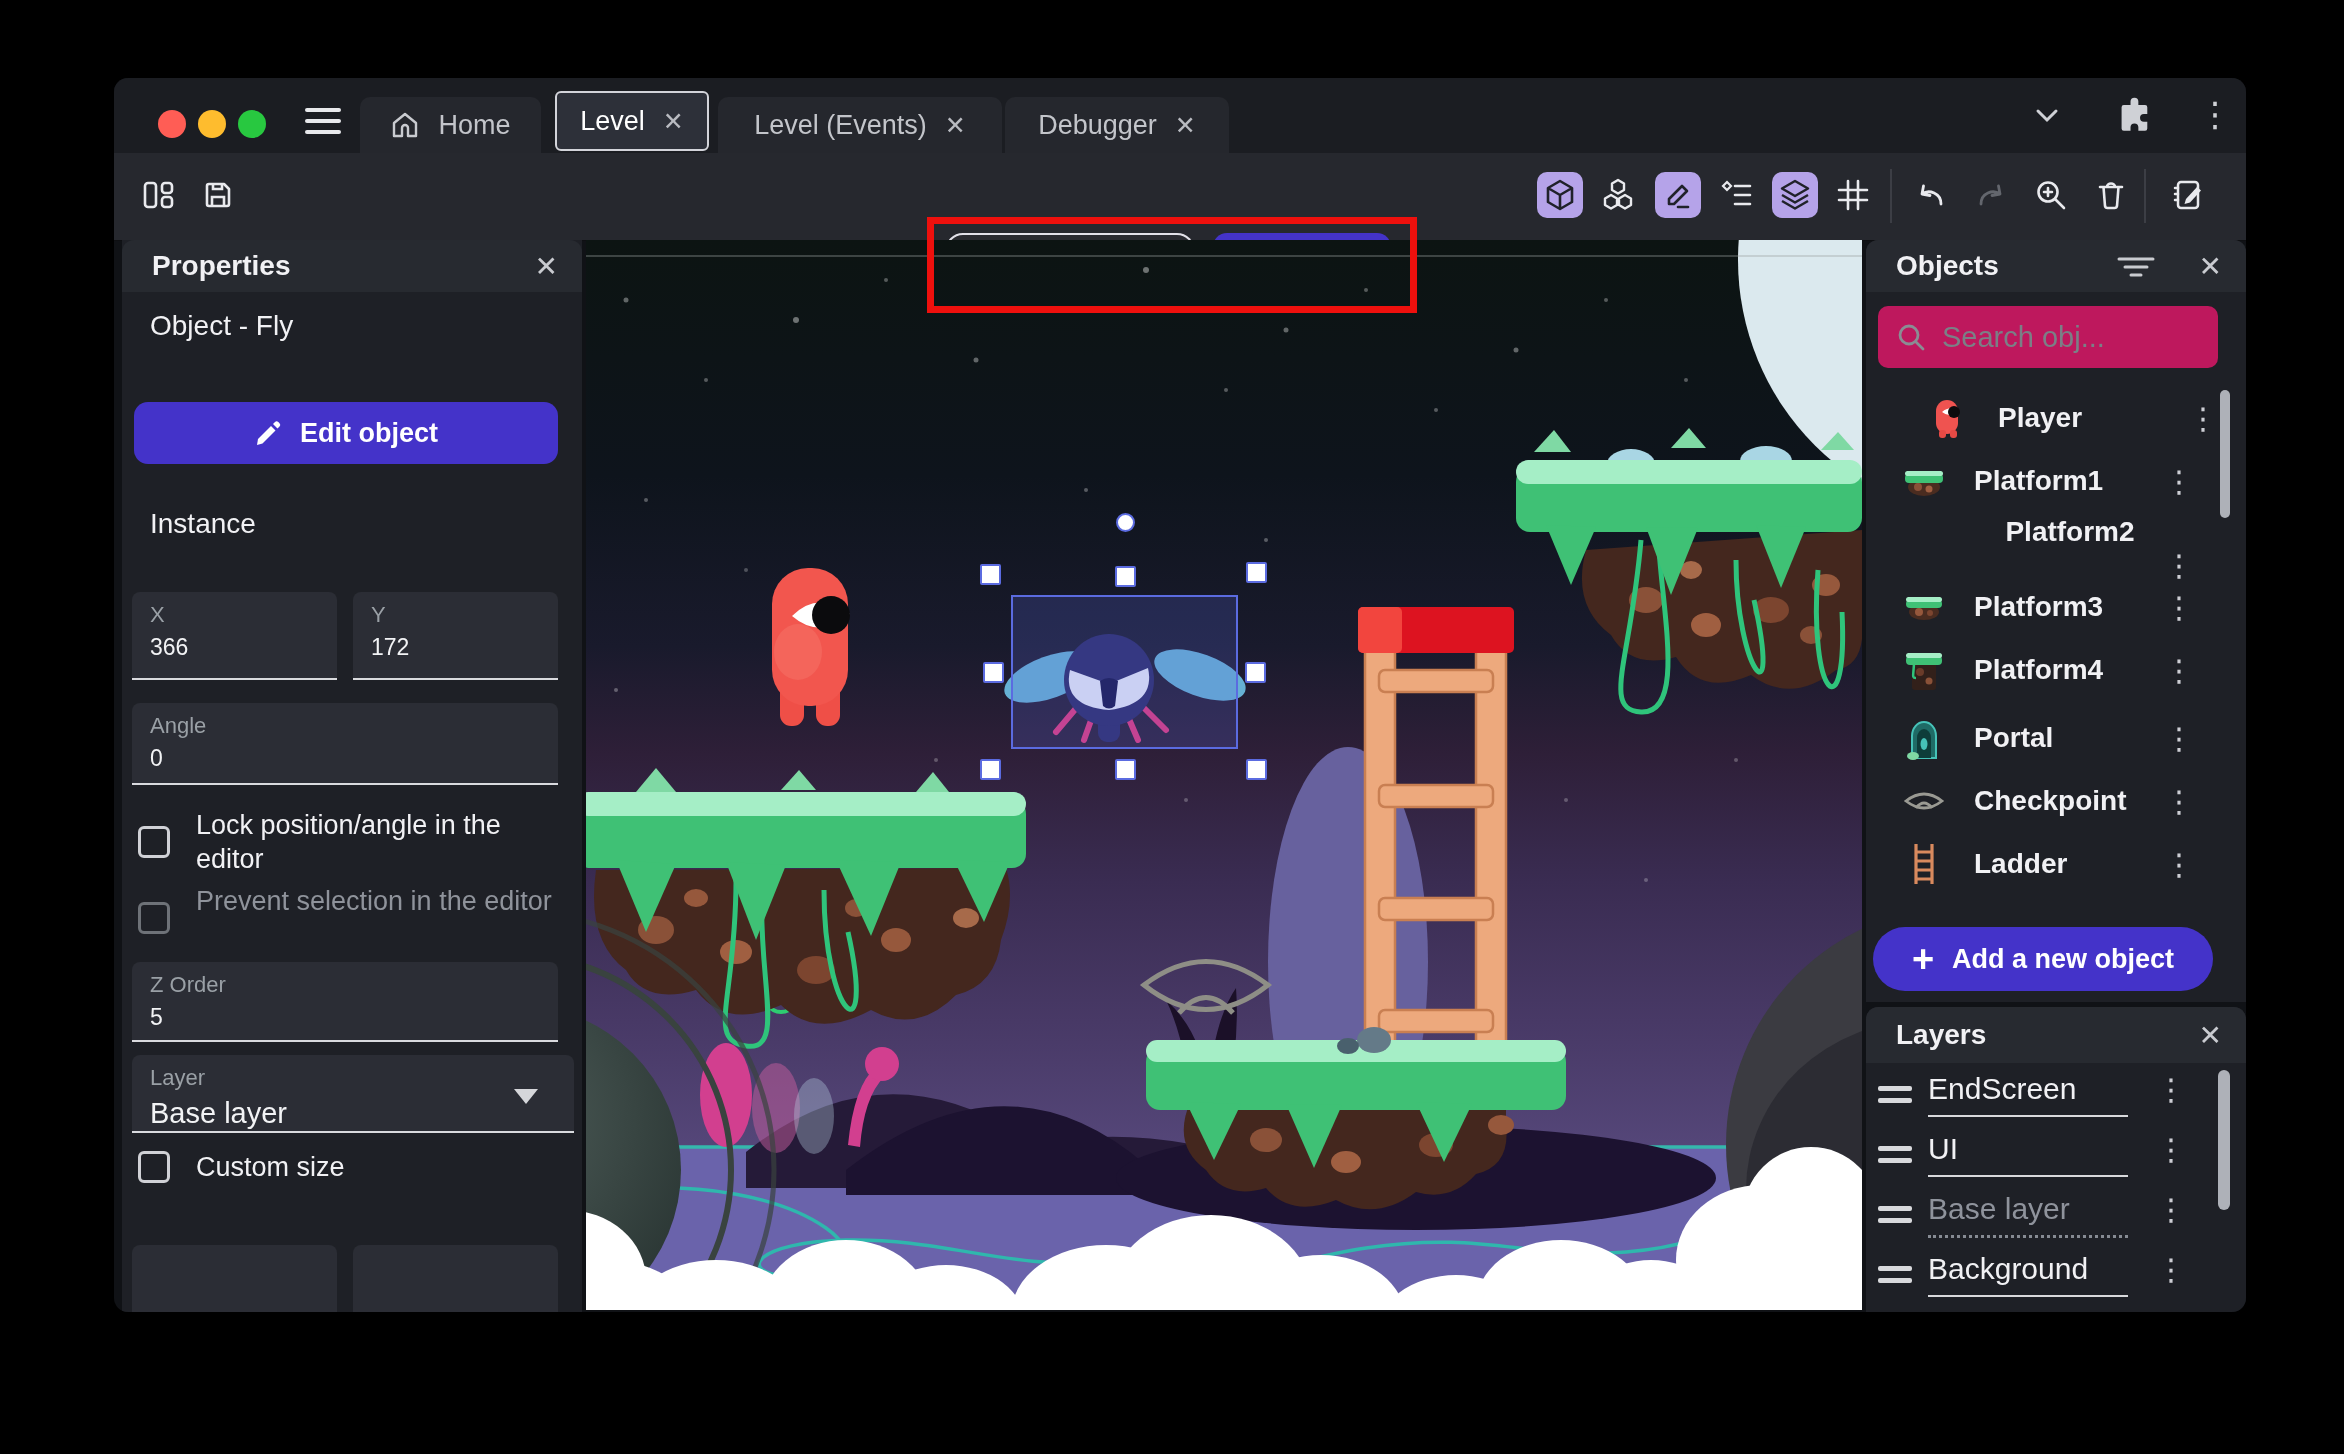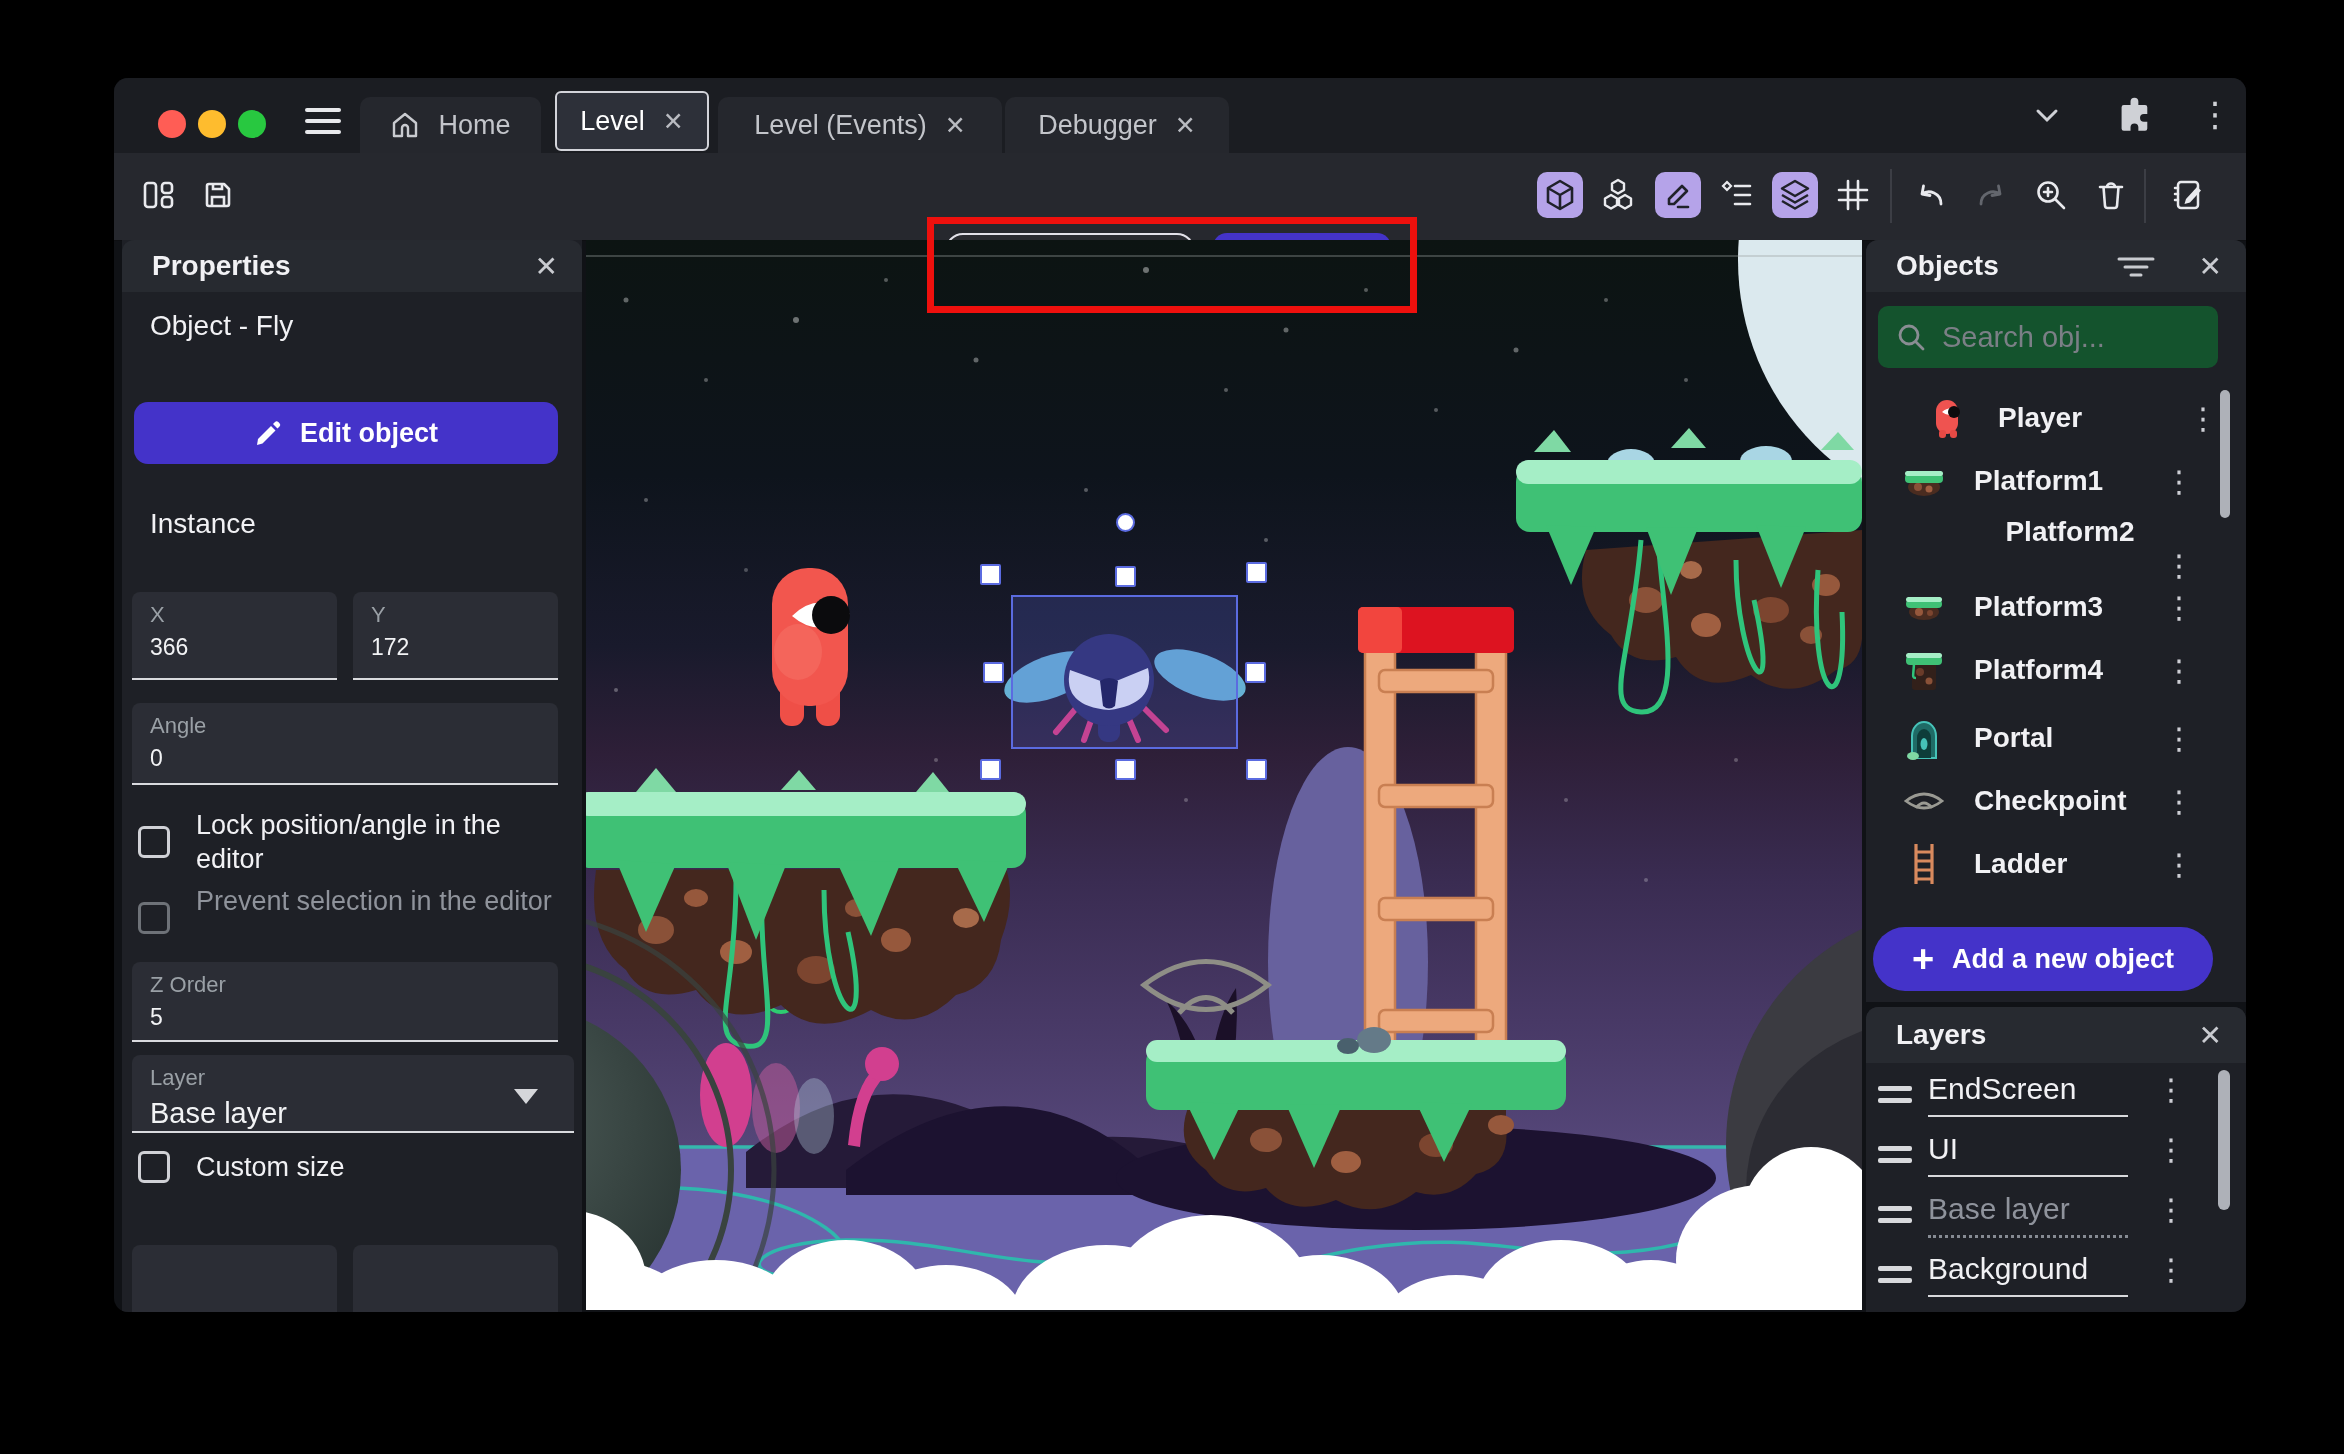--- a/index.html
+++ b/index.html
@@ -37,21 +37,21 @@
   .field .val{font-size:23px;color:#f2f3f5;margin-top:6px;}
   .checkbox{width:32px;height:32px;border:3px solid #d0d1d6;border-radius:6px;box-sizing:border-box;}
   .checkbox.dim{border-color:#6e7278;}
   .cklabel{font-size:27px;line-height:34px;color:#f1f1f4;}
   .cklabel.dim{color:#8f939b;}
   .purple-btn{background:#4433c9;display:flex;align-items:center;justify-content:center;gap:18px;color:#fff;}
   
   .obj-row{left:0;width:380px;height:56px;display:flex;align-items:center;}
   .obj-label{font-size:28px;font-weight:600;color:#f1f1f4;margin-left:28px;}
   .dots{margin-left:auto;margin-right:52px;color:#cdced4;font-size:30px;}
-  #search-box{left:12px;top:66px;width:340px;height:62px;background:#14532d;border-radius:10px;display:flex;align-items:center;}
+  #search-box{left:12px;top:66px;width:340px;height:62px;background:#be185d;border-radius:10px;display:flex;align-items:center;}
   #search-box input{background:transparent;border:none;outline:none;font-size:29px;color:#d6d8dc;width:240px;font-family:"Liberation Sans",sans-serif;}
   #search-box input::placeholder{color:#7b7f86;}
   
   .layer-row{left:0;width:380px;height:56px;display:flex;align-items:flex-start;}
   .lhandle{margin:14px 0 0 12px;width:34px;}
   .lhandle div{height:5px;background:#d8d9dc;border-radius:2px;margin-bottom:7px;}
   .llabel{margin-left:16px;font-size:30px;color:#f1f1f4;width:200px;padding-bottom:9px;border-bottom:2px solid #d8d9dc;}
   .llabel.dim{color:#8f939c;border-bottom:3px dotted #868b93;}
   .scrollbar{background:#aeb1b8;border-radius:6px;}
   

